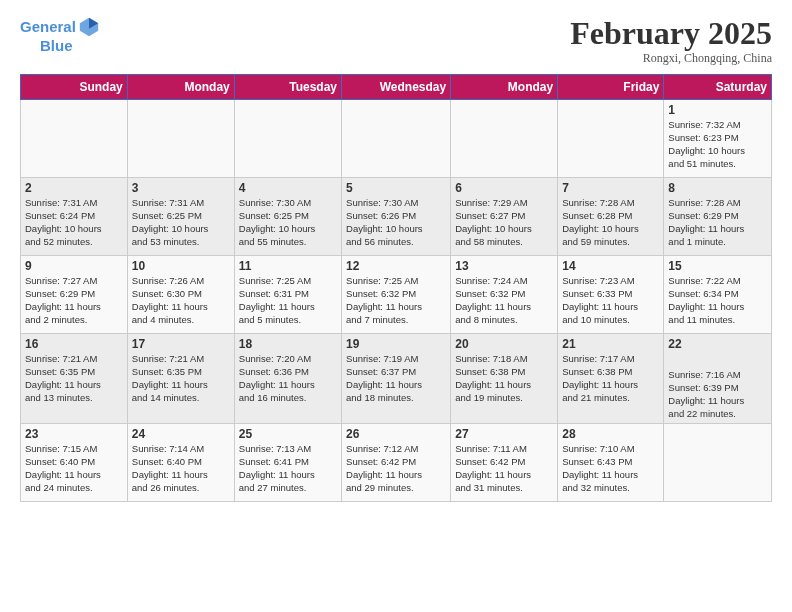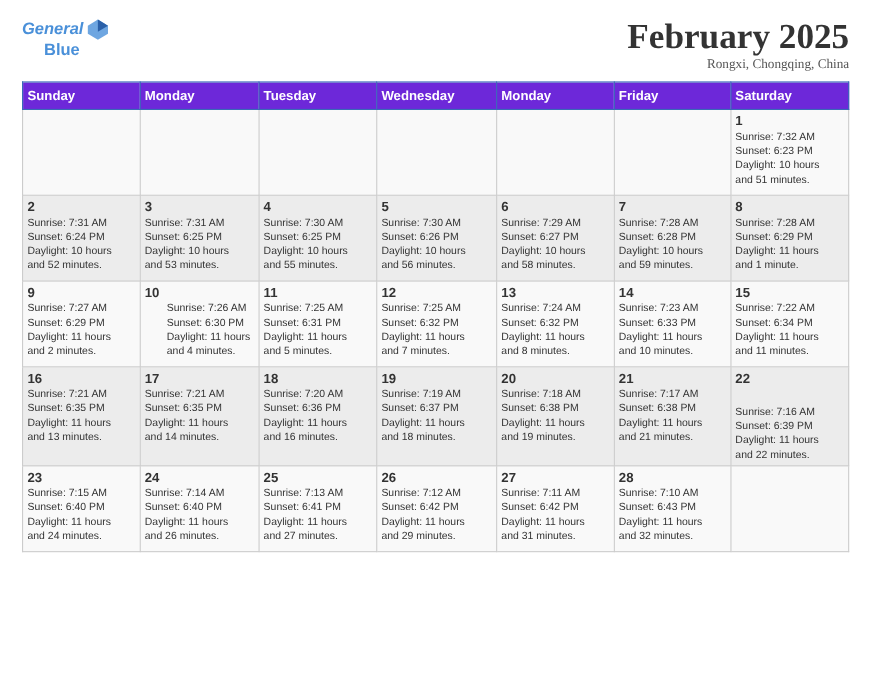--- a/index.html
+++ b/index.html
@@ -53,24 +53,24 @@
     .subtitle {
       font-size: 12px;
       color: #555;
     }
     .calendar {
       width: 100%;
       border-collapse: collapse;
       font-size: 10.5px;
     }
     .calendar thead th {
-      background-color: #6d28d9;
+      background-color: #be185d;
       color: #fff;
       padding: 5px 4px;
-      text-align: left;
+      text-align: right;
       font-size: 12px;
       font-weight: bold;
       border: 1px solid #3a6ab8;
     }
     .calendar tbody td {
       border: 1px solid #ccc;
       vertical-align: top;
       padding: 3px 4px;
       width: 113px;
       height: 78px;
@@ -97,21 +97,21 @@
       background-color: #f9f9f9;
     }
   </style>
 </head>
 <body>
 
 <div class="page">
   <div class="header">
     <div class="logo">
       <div>
-        <div style="display:flex;align-items:center;font-style:italic;">
+        <div style="display:flex;align-items:center;">
           <span class="logo-text">
             <span>General</span>
           </span>
           <svg class="logo-icon" viewBox="0 0 24 24">
             <path d="M12 2 L22 8 L22 16 L12 22 L2 16 L2 8 Z" fill="#4a90d9" opacity="0.8"></path>
             <path d="M12 2 L22 8 L12 14 Z" fill="#2a60a9"></path>
           </svg>
         </div>
         <div class="logo-text" style="color:#4a90d9;margin-left:20px;">Blue</div>
       </div>
@@ -204,21 +204,21 @@
         <tr>
           <td>
             <span class="day-num">9</span>
             <div class="day-info" style="white-space: pre-line;">Sunrise: 7:27 AM
 Sunset: 6:29 PM
 Daylight: 11 hours
 and 2 minutes.</div>
           </td>
           <td>
             <span class="day-num">10</span>
-            <div class="day-info" style="white-space: pre-line; margin-left: 20px;">Sunrise: 7:26 AM
+            <div class="day-info" style="white-space: pre-line;">Sunrise: 7:26 AM
 Sunset: 6:30 PM
 Daylight: 11 hours
 and 4 minutes.</div>
           </td>
           <td>
             <span class="day-num">11</span>
             <div class="day-info" style="white-space: pre-line;">Sunrise: 7:25 AM
 Sunset: 6:31 PM
 Daylight: 11 hours
 and 5 minutes.</div>

